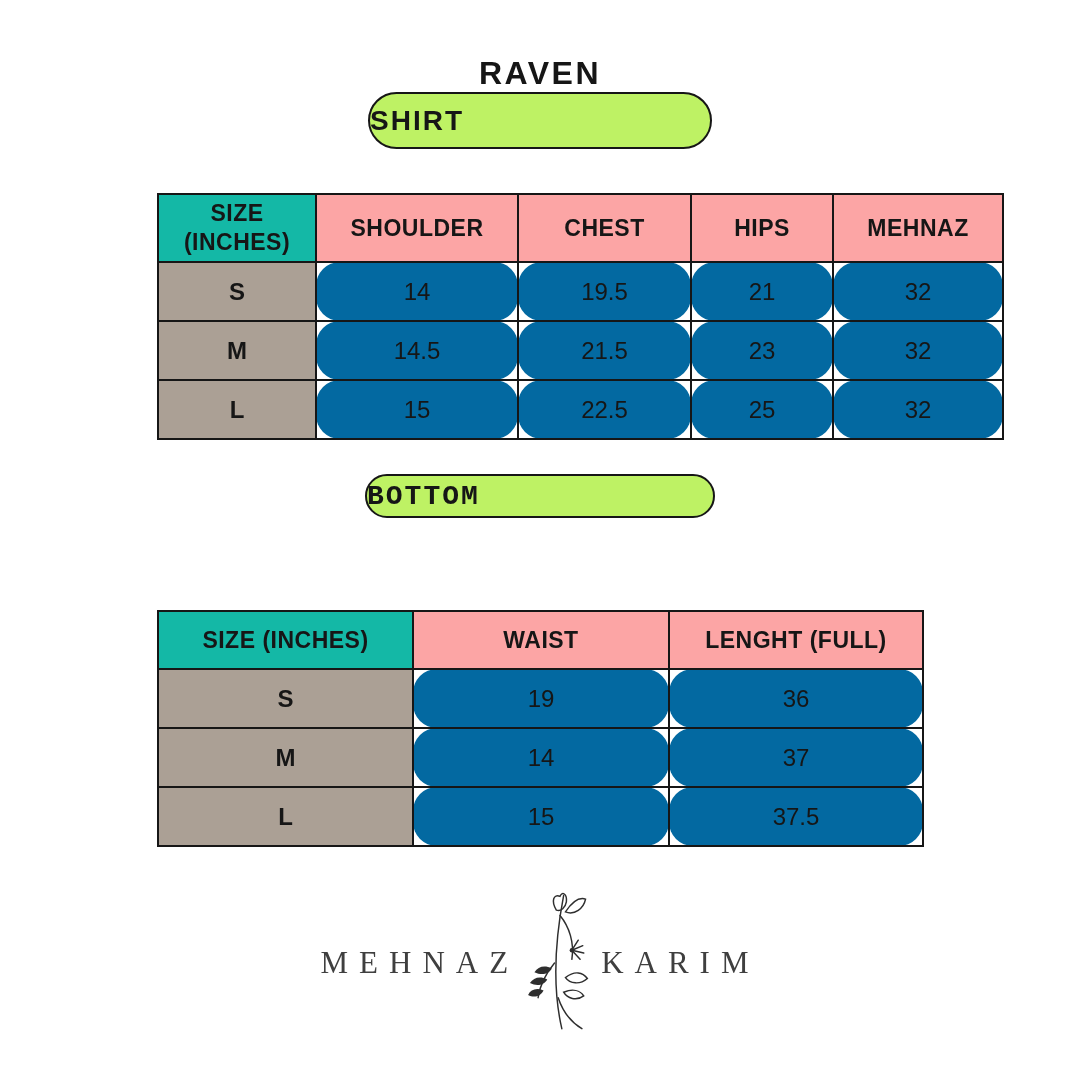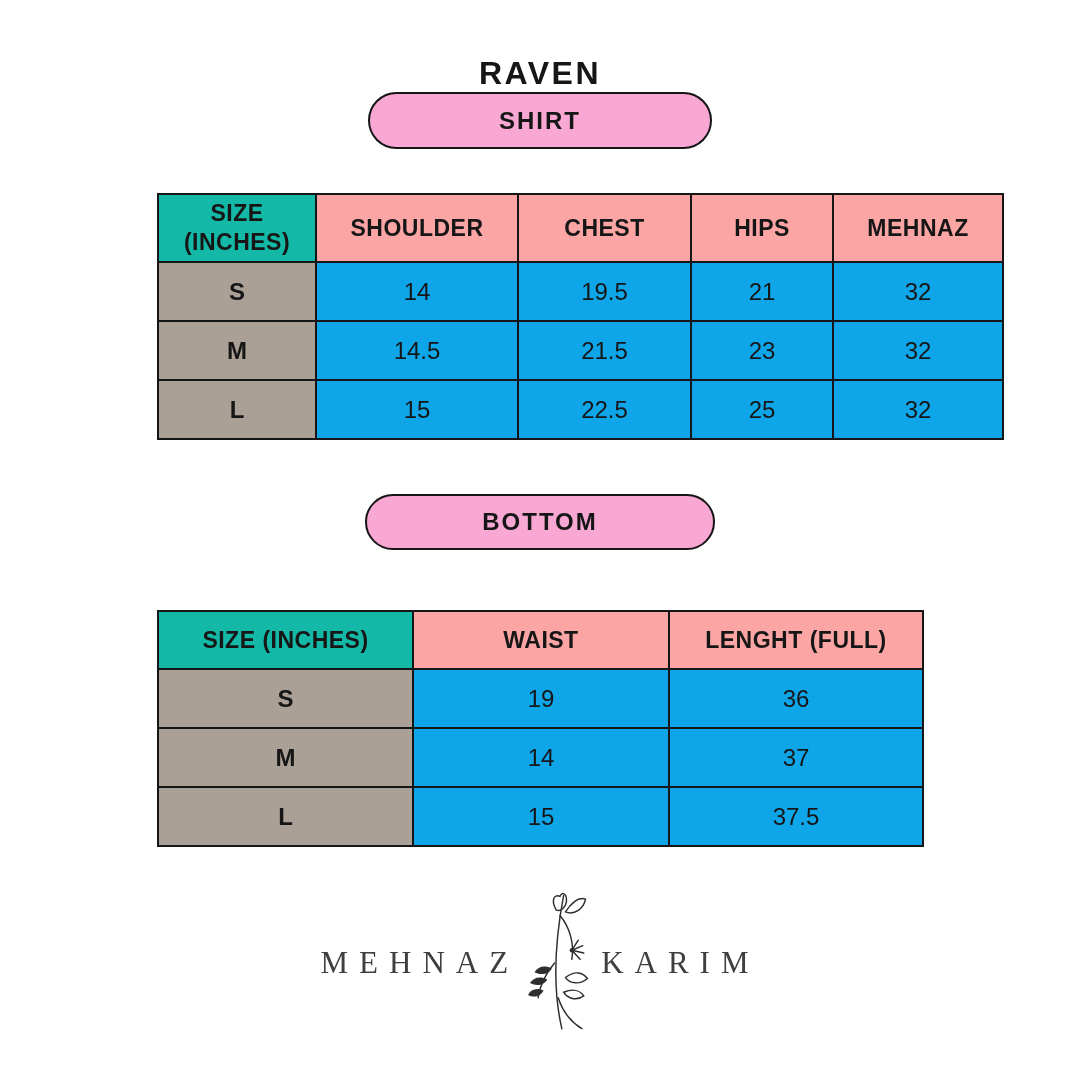--- a/index.html
+++ b/index.html
@@ -7,36 +7,36 @@
   .canvas {
     position:relative; width:1080px; height:1080px; background:#ffffff;
     font-family:"Liberation Sans", sans-serif; color:#161616; overflow:hidden;
   }
   .title {
     position:absolute; top:32px; left:0; width:100%; text-align:center;
     font-size:32px; font-weight:700; letter-spacing:2.5px;margin-top:23px;
   }
   .pill {
     position:absolute; left:50%; transform:translateX(-50%);
-    background:#f9a8d4; border:2.5px solid #161616; border-radius:30px;
-    display:flex; align-items:center; justify-content:center;
-    font-size:24px; font-weight:700; letter-spacing:2px;
+    background:#bef264; border:2.5px solid #161616; border-radius:30px;
+    display:flex; align-items:center; justify-content:flex-start;
+    font-size:28px; font-weight:700; letter-spacing:2px;
   }
   .pill-shirt  { top:92px;  width:344px; height:57px; }
-  .pill-bottom { top:494px; width:350px; height:56px; }
+  .pill-bottom { top:474px; width:350px; height:44px;font-family:Liberation Mono, monospace; }
 
   table.tbl { position:absolute; border-collapse:collapse; table-layout:fixed; }
   .tbl th, .tbl td {
     border:2.5px solid #161616; text-align:center; vertical-align:middle; padding:0;
   }
   .tbl th { font-size:23px; font-weight:700; letter-spacing:0.5px; line-height:1.25; }
   .tbl th.head-pink { background:#fca5a5; }
   .tbl th.head-gray { background:#14b8a6; padding:0 22px; }
   .tbl td.size-cell { background:#aba095; font-weight:700; font-size:24px; }
-  .tbl td.data-cell { background:#0ea5e9; font-size:24px; }
+  .tbl td.data-cell { background:#0369a1; font-size:24px;border-radius:24px; }
 
   .tbl-shirt { left:157px; top:193px; width:845px; }
   .tbl-shirt thead tr { height:68px; }
   .tbl-shirt tbody tr { height:59px; }
 
   .tbl-bottom { left:157px; top:610px; width:765px; }
   .tbl-bottom thead tr { height:58px; }
   .tbl-bottom tbody tr { height:59px; }
 
   .brand {

